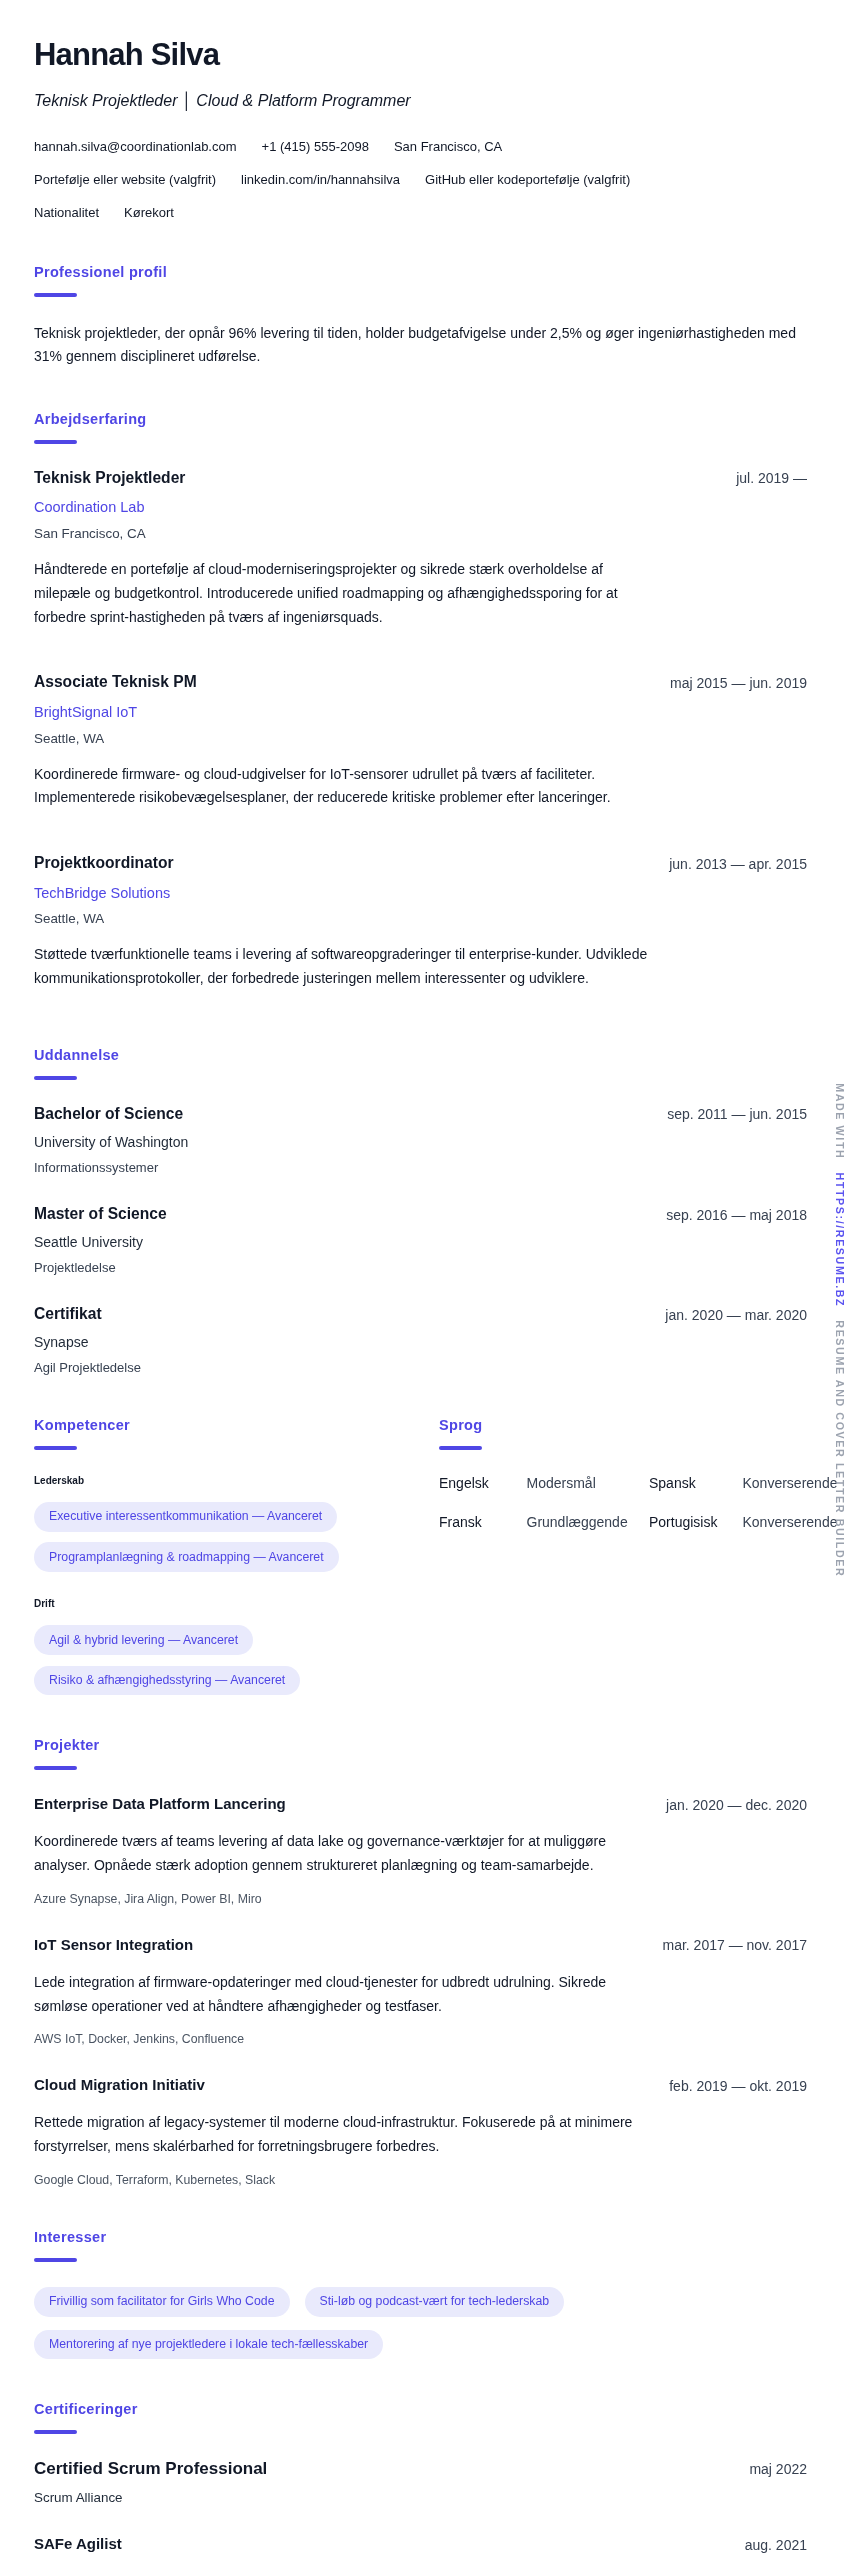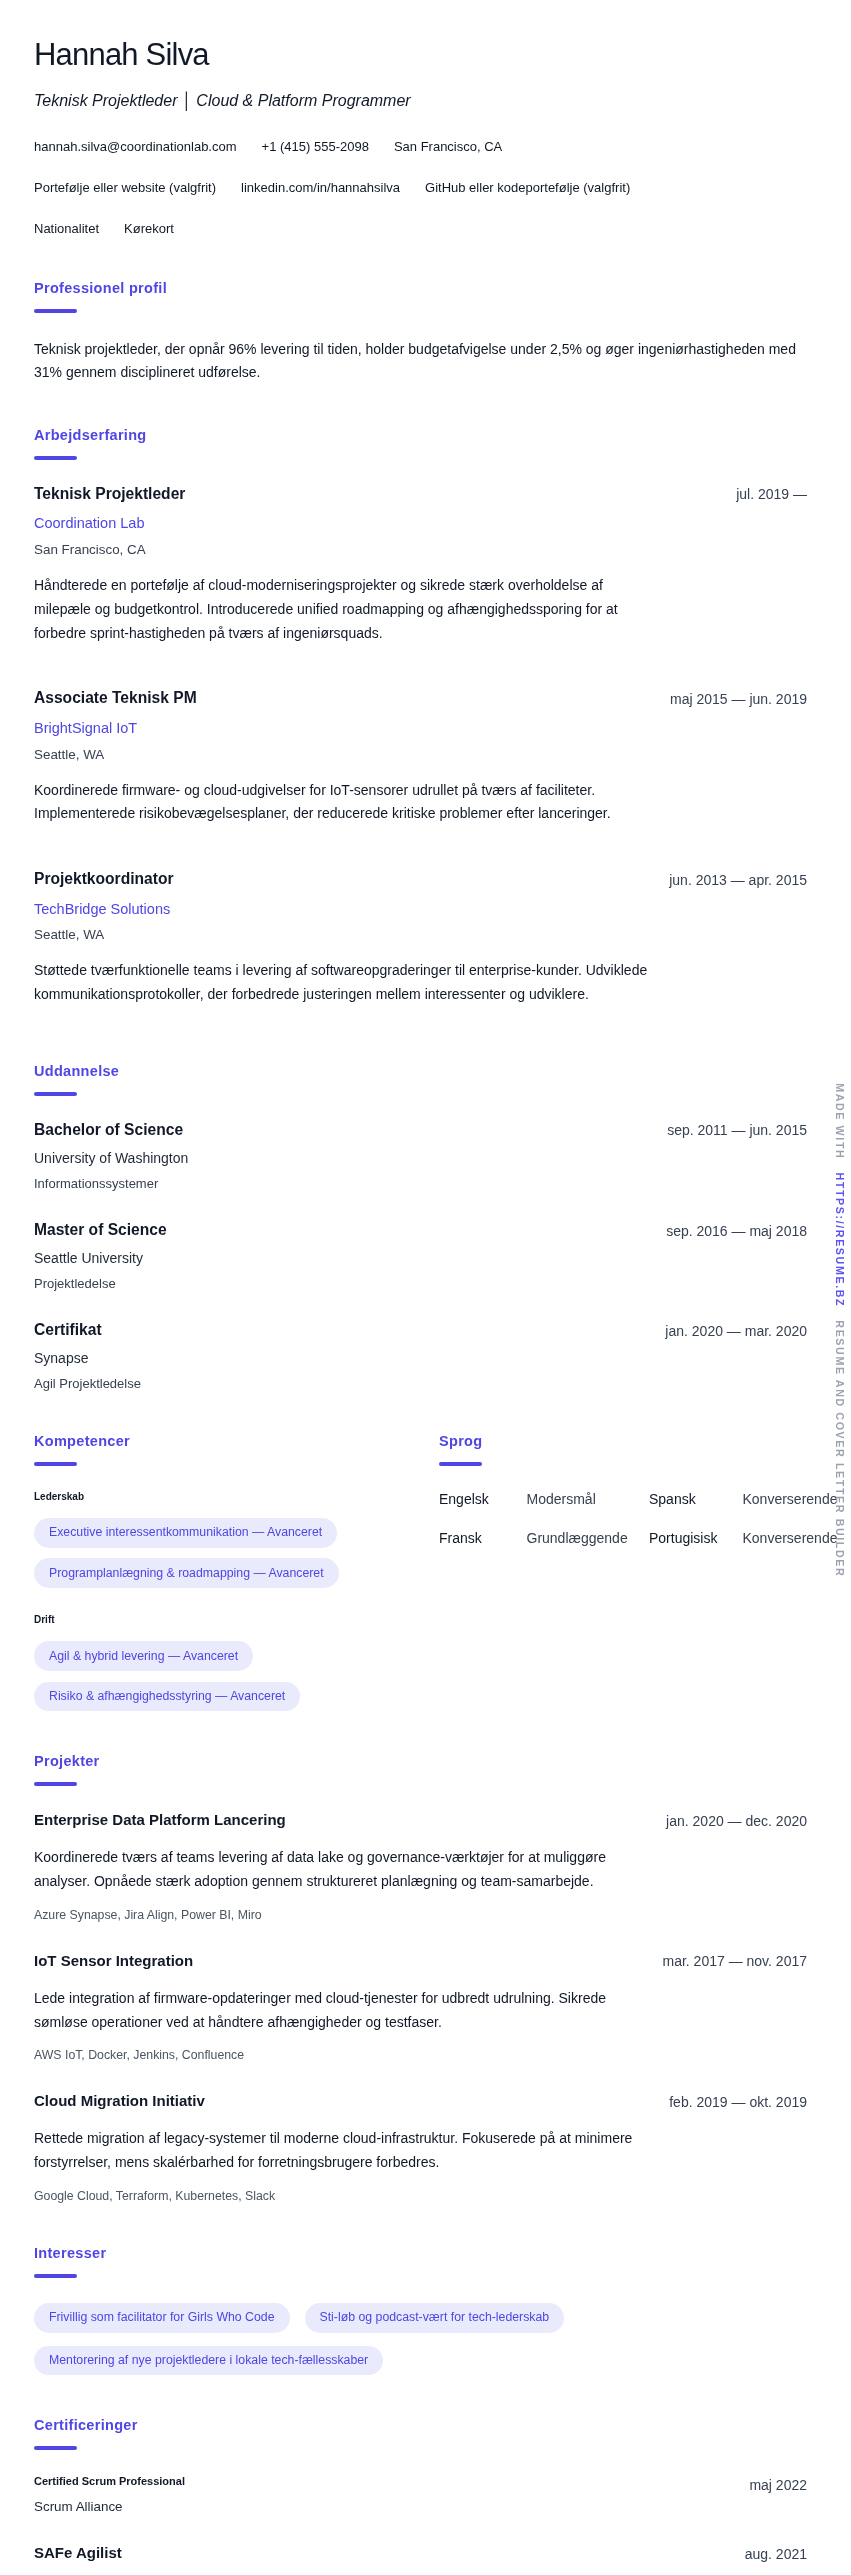--- a/index.html
+++ b/index.html
@@ -24,35 +24,35 @@
     overflow:hidden;
     background:#ffffff;
   }
   .page{
     padding:39px 45px 32px 34px;
   }
 
   
   .name{
     font-size:31px;
-    font-weight:400;
+    font-weight:700;
     letter-spacing:-0.8px;
     line-height:1.05;
   }
   .headline{
     margin-top:19.3px;
     font-size:16px;
     line-height:1.2;
     font-style:italic;
   }
   .contact-row{
     display:flex;
     flex-wrap:wrap;
     gap:6.4px 25px;
-    margin-top:24px;
+    margin-top:16px;
     font-size:13px;
     line-height:1.3;
   }
   .contact-row.first{margin-top:29px;}
 
   
   .section{margin-top:42px;}
   .sec-head{
     color:var(--accent);
     font-size:14.5px;
@@ -352,21 +352,21 @@
       </div>
     </section>
 
     <section class="section">
       <div class="sec-head">Certificeringer</div>
       <div class="sec-bar"></div>
       <div class="sec-body">
 
         <div class="entry">
           <div class="entry-left">
-            <div class="entry-title" style="font-size:11px;">Certified Scrum Professional</div>
+            <div class="entry-title" style="font-size:17px;">Certified Scrum Professional</div>
             <div class="cert-issuer">Scrum Alliance</div>
           </div>
           <div class="entry-date">maj 2022</div>
         </div>
 
         <div class="entry">
           <div class="entry-left">
             <div class="entry-title" style="font-size:15px;">SAFe Agilist</div>
 
           </div>

